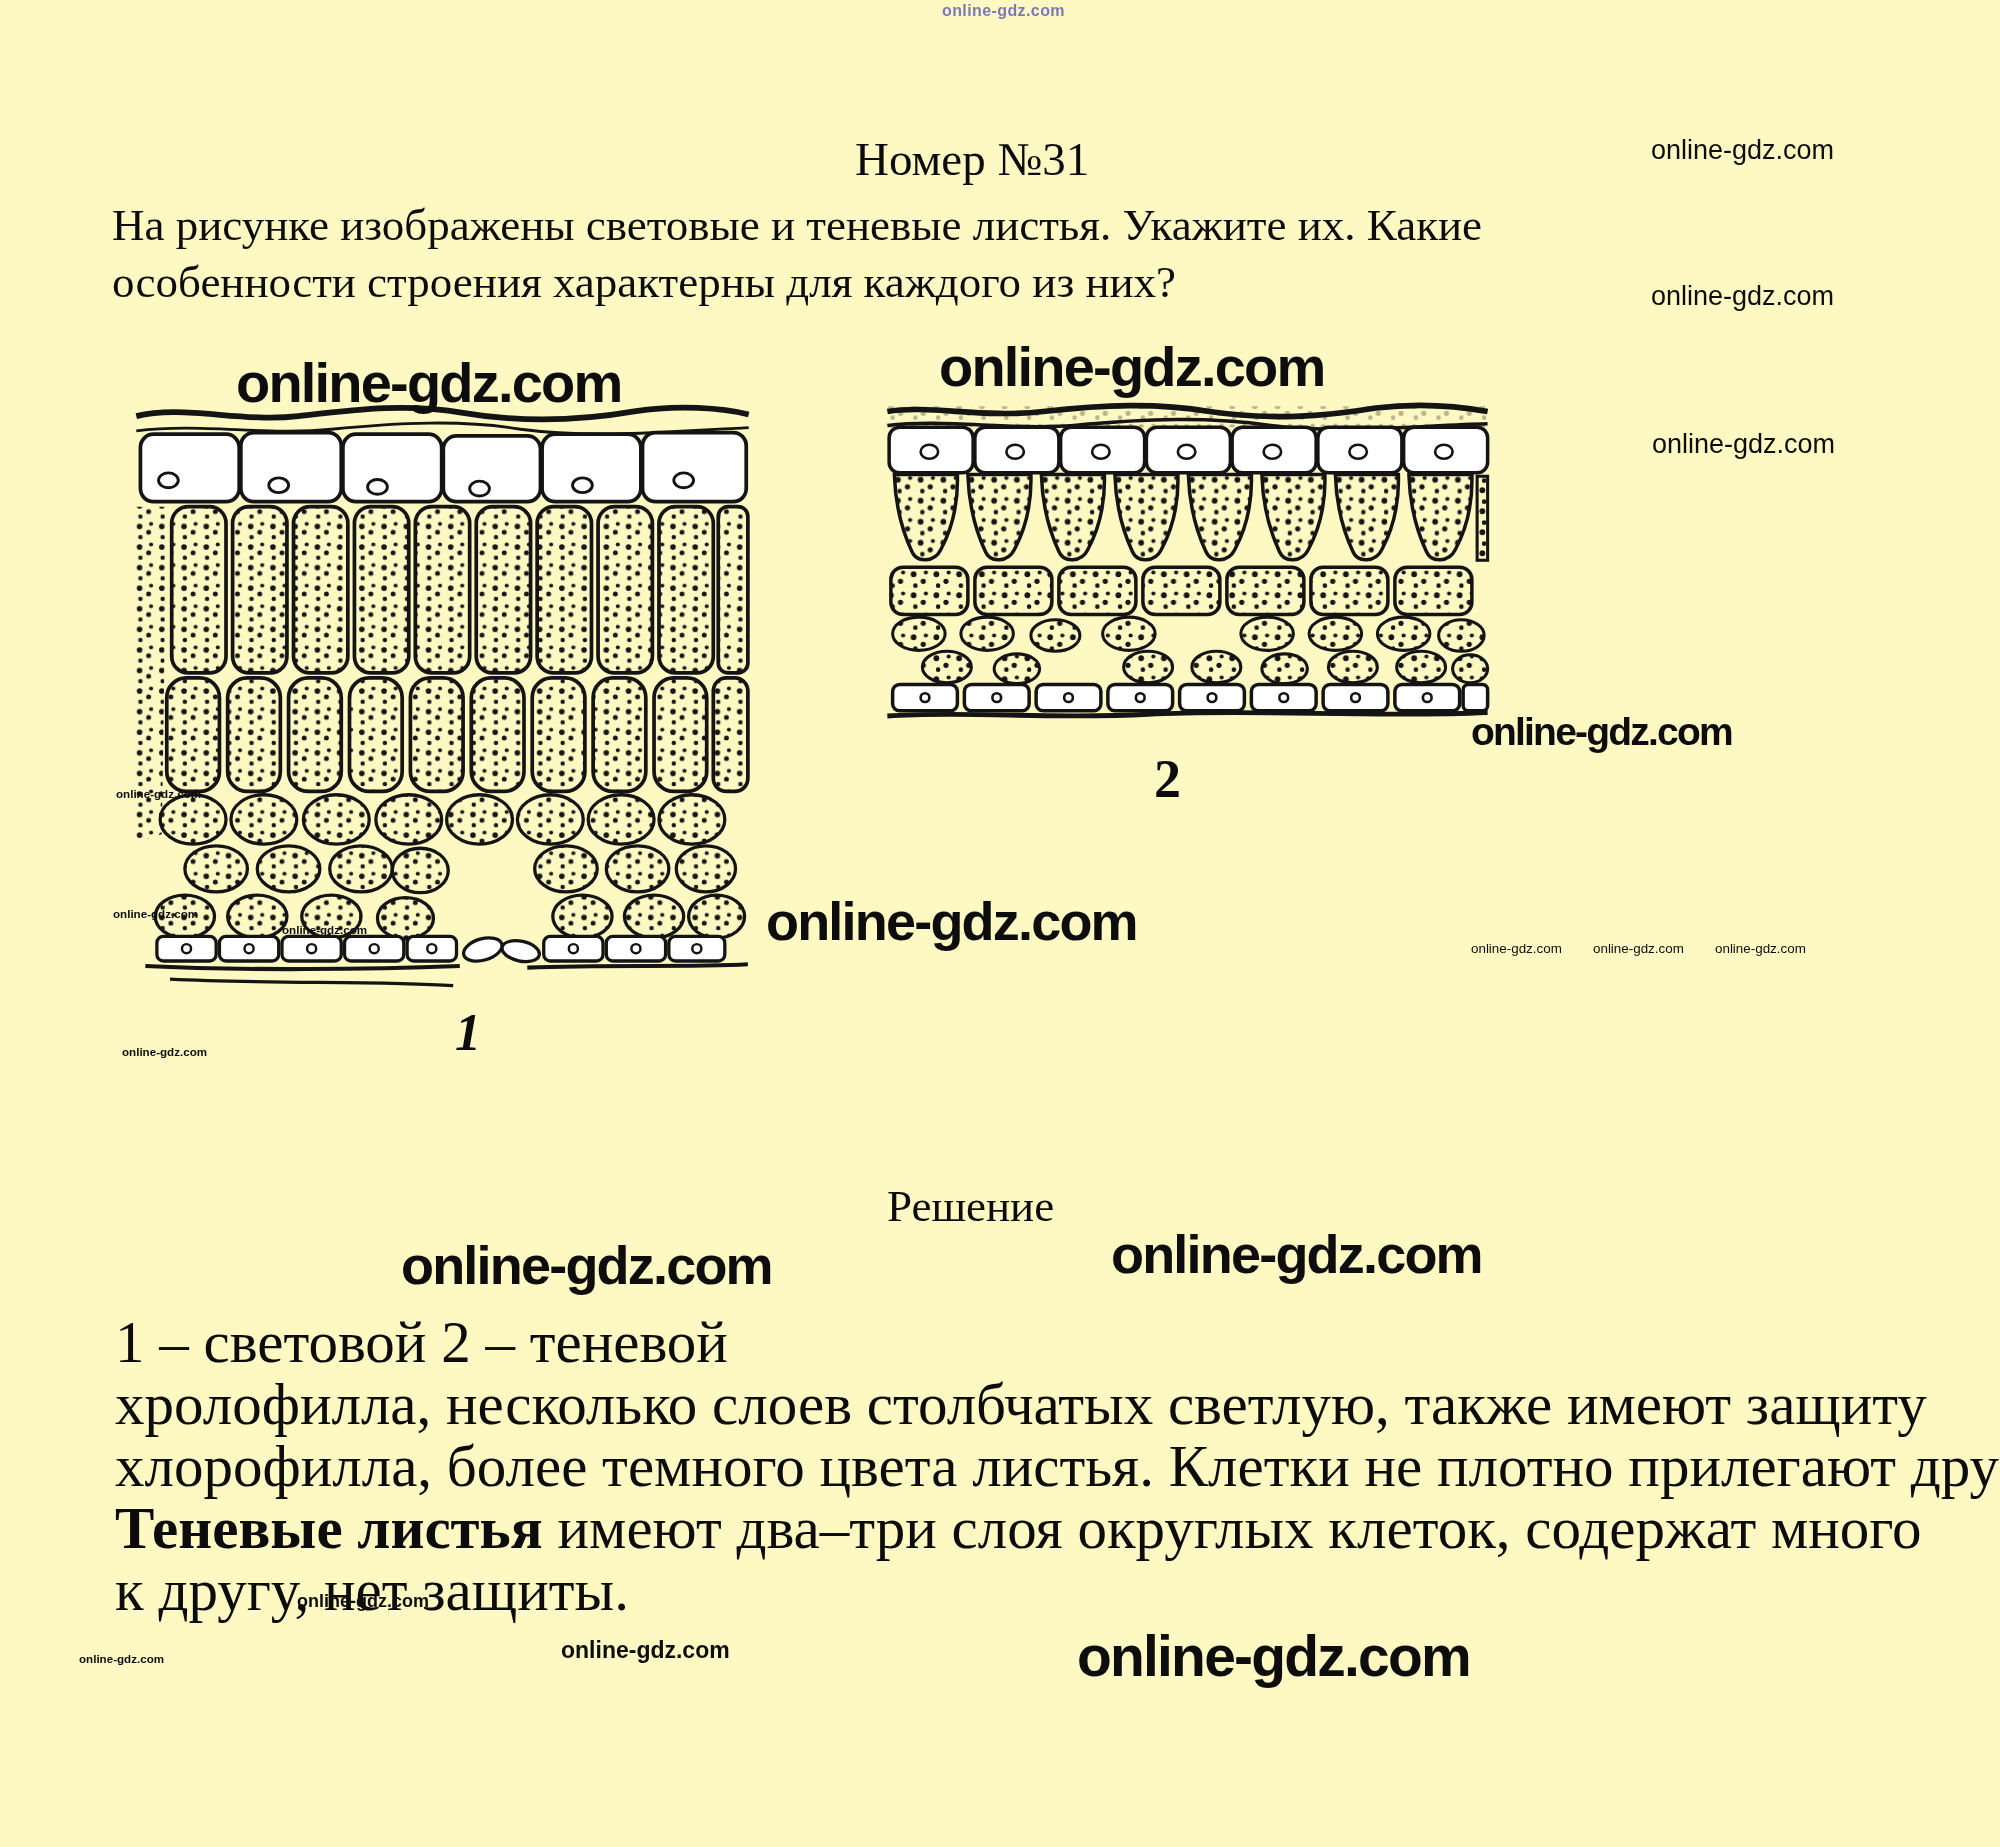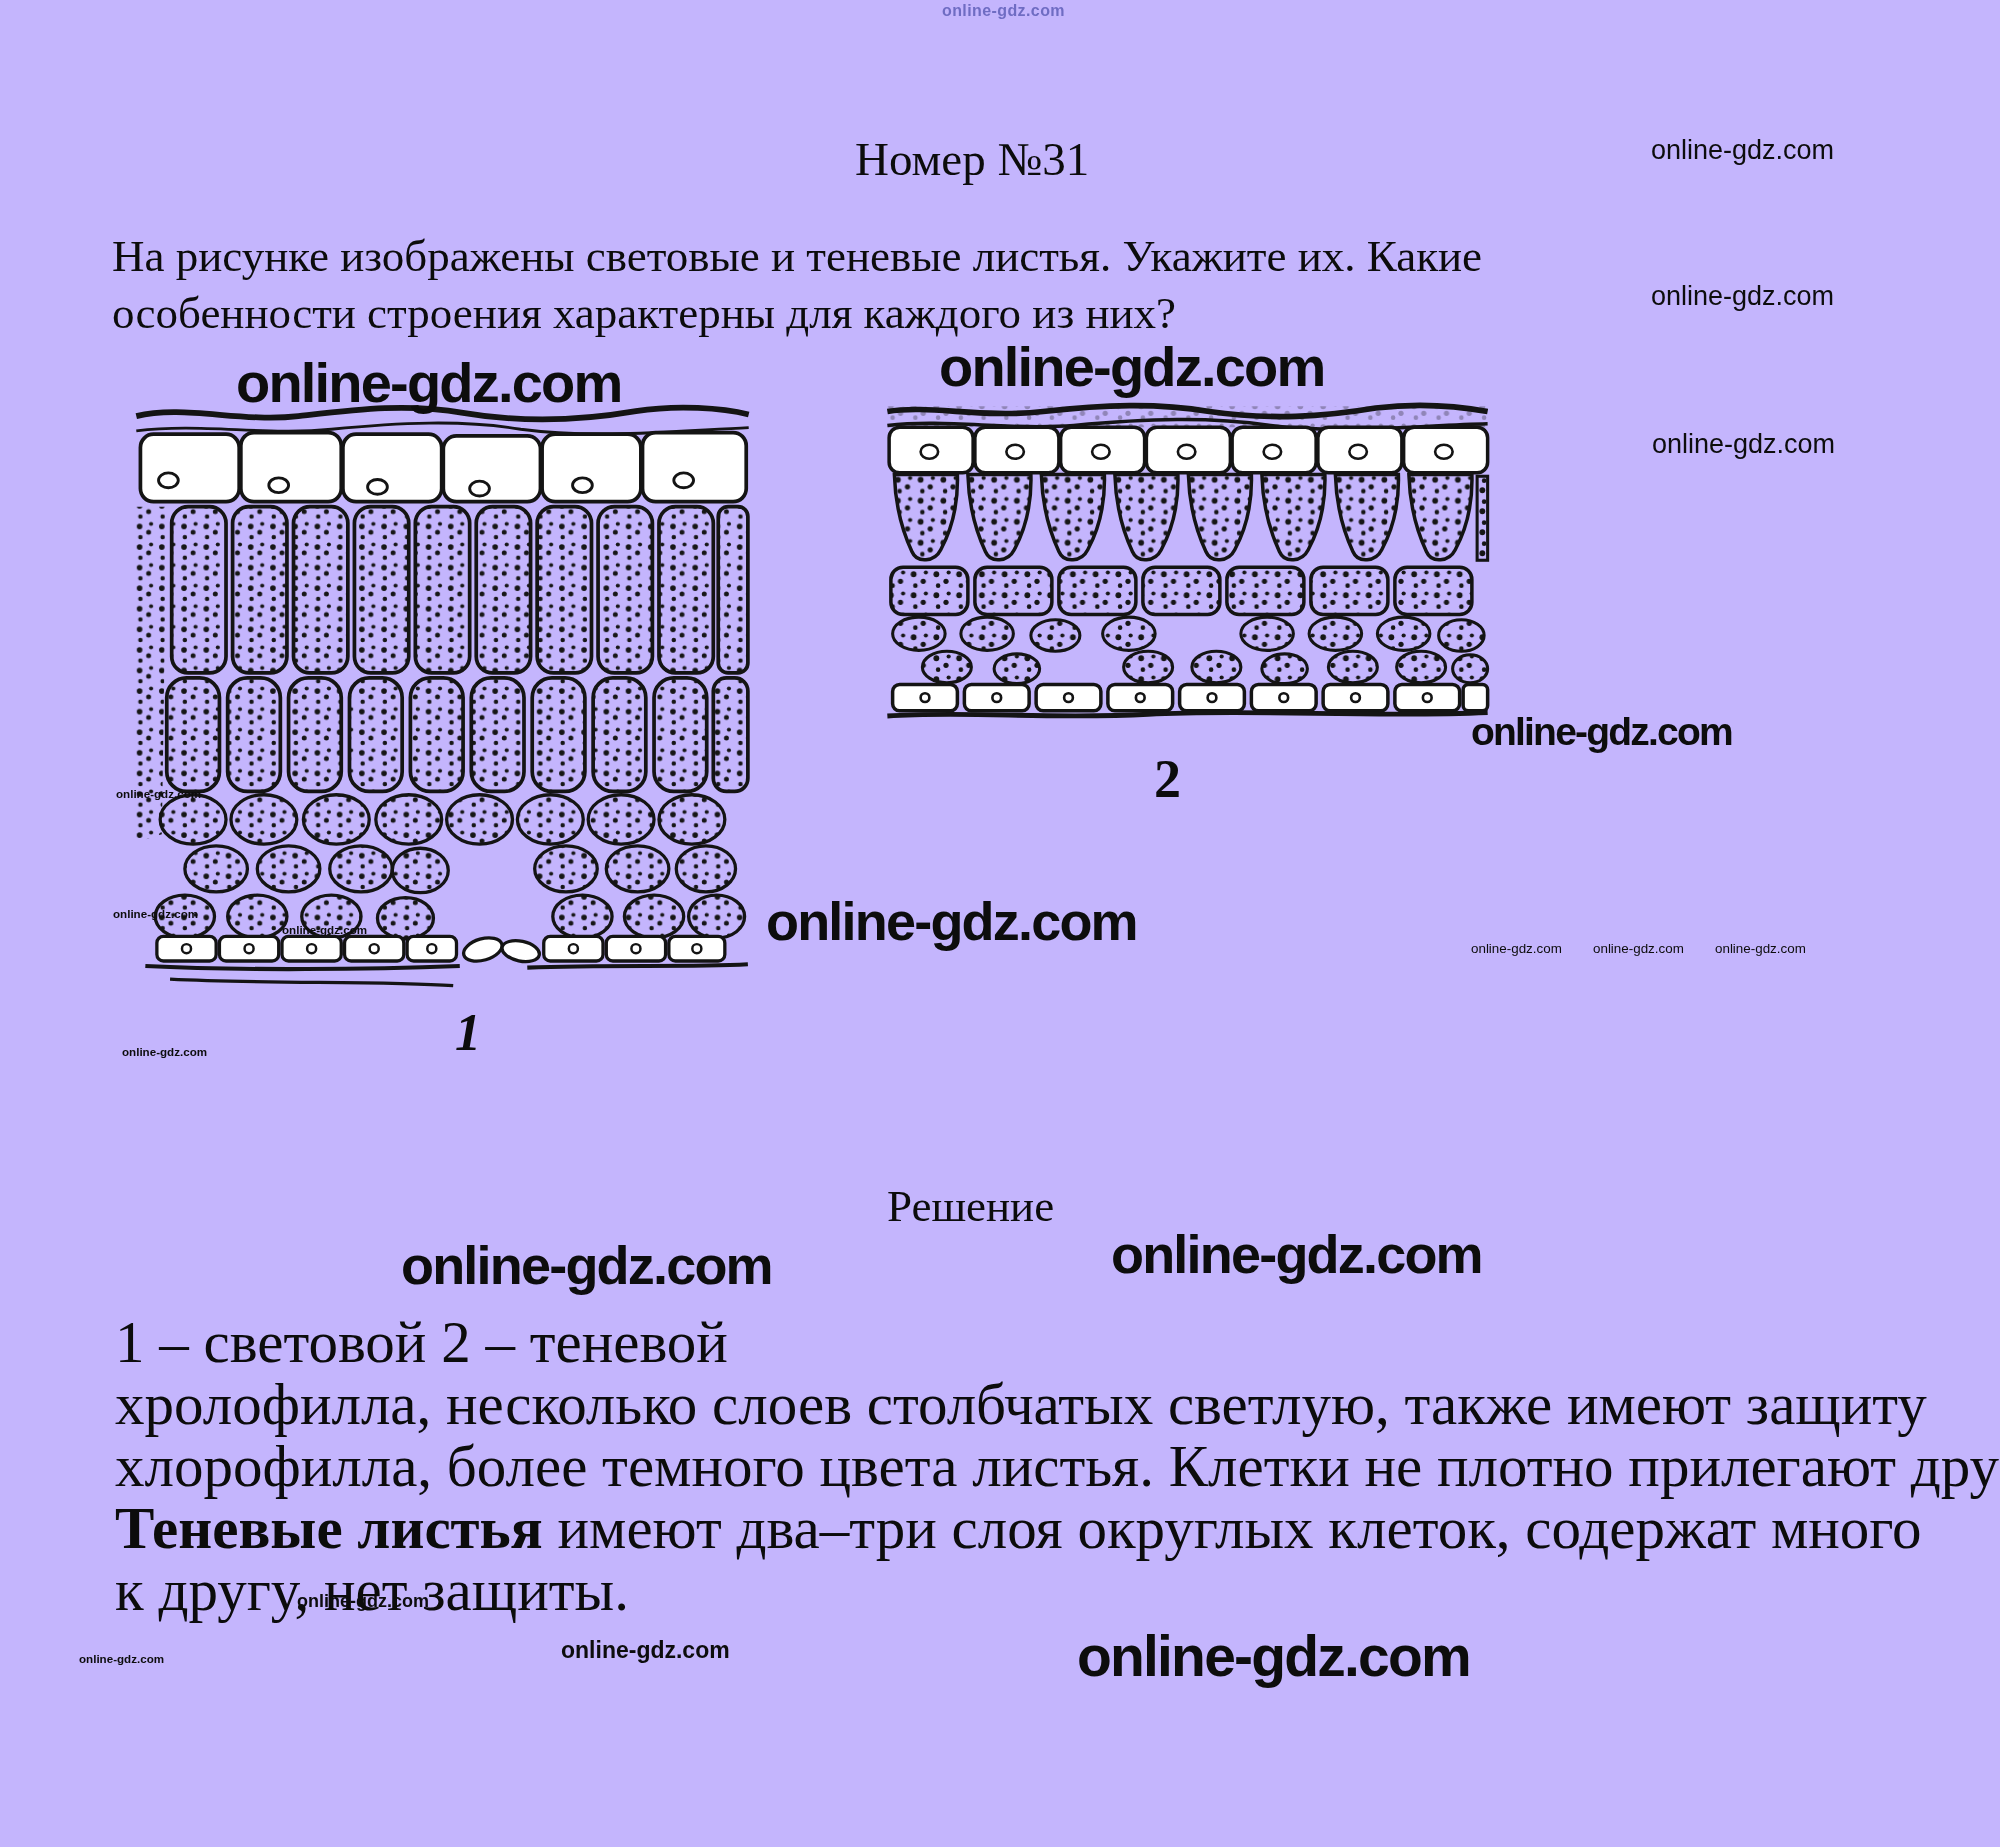--- a/index.html
+++ b/index.html
@@ -1,17 +1,17 @@
 <!DOCTYPE html>
 <html lang="ru" style="font-size:14.3px"><head>
 <meta charset="utf-8">
 <style>
   html,body{margin:0;padding:0;background:#ffffff;}
   .page{
-    position:relative;width:2001px;height:1848px;background:#c4b5fd;
+    position:relative;width:2001px;height:1848px;background:#fef9c3;
     overflow:hidden;font-family:"Liberation Serif",serif;color:#0c0c0c;
   }
   .abs{position:absolute;}
   .title{font-size:47px;line-height:1.1;white-space:nowrap;}
   .question{font-size:45px;line-height:57px;white-space:nowrap;}
   .q-line{white-space:nowrap;}
   .heading{font-size:45px;line-height:1.1;white-space:nowrap;}
   .solution{font-size:59px;line-height:62px;}
   .sol-line{white-space:nowrap;}
   .sol-line .b{font-weight:bold;}
@@ -39,21 +39,21 @@
 <div class="page">
 
   <div class="wm wm-blue" style="left:942px;top:2.7px;font-size:16px;">online-gdz.com</div>
 
   <div class="abs title" style="left:855px;top:134px;text-align:right;">Номер №31</div>
 
   <div class="wm wm-sm" style="left:1651px;top:137px;font-size:27px;">online-gdz.com</div>
   <div class="wm wm-sm" style="left:1651px;top:283px;font-size:27px;">online-gdz.com</div>
   <div class="wm wm-sm" style="left:1652px;top:431px;font-size:27px;">online-gdz.com</div>
 
-  <div class="abs question" style="left:112px;top:228px;z-index:2;font-family:Liberation Serif, serif;">
+  <div class="abs question" style="left:112px;top:197px;z-index:2;font-family:Liberation Serif, serif;">
     <div class="q-line">На рисунке изображены световые и теневые листья. Укажите их. Какие</div>
     <div class="q-line">особенности строения характерны для каждого из них?</div>
   </div>
 
   <div class="wm wm-xl" style="left:236px;top:355px;font-size:56px;">online-gdz.com</div>
   <div class="wm wm-xl" style="left:939px;top:339px;font-size:56px;">online-gdz.com</div>
 
   <div class="fig" style="left:109px;top:398px;">
     <svg width="667" height="591" viewBox="0 0 750 718" xmlns="http://www.w3.org/2000/svg">
       <defs>

